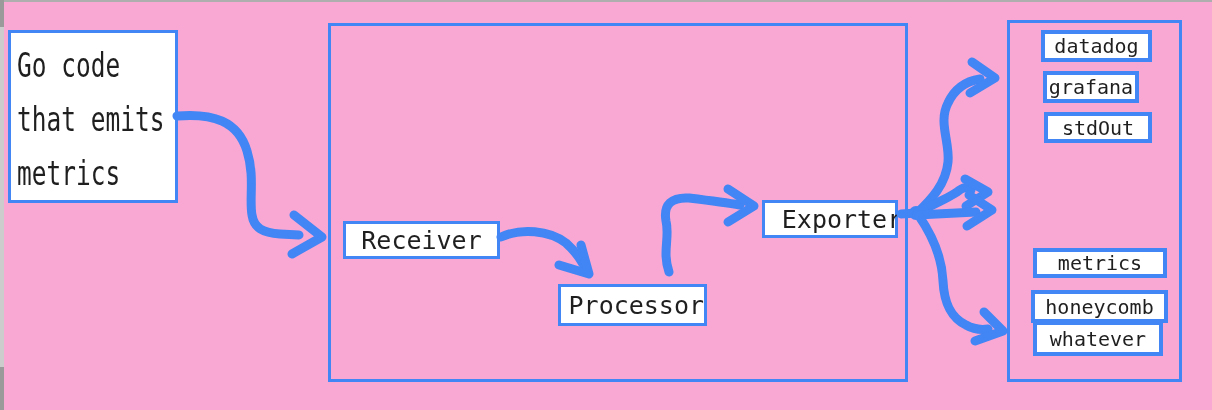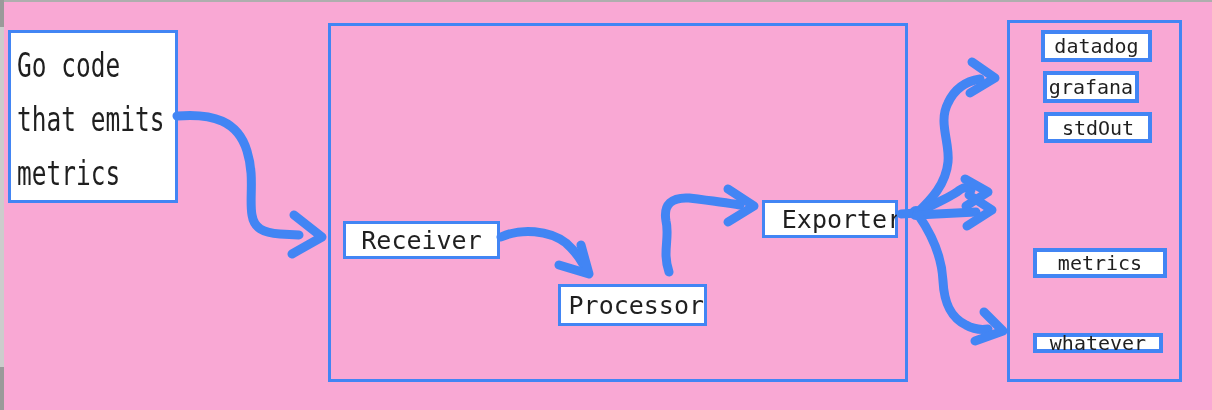--- a/index.html
+++ b/index.html
@@ -88,21 +88,24 @@
   </div>
   <div class="bx thick" style="left:1043px;top:71px;width:96px;height:32px;">
     <span class="backend">grafana</span>
   </div>
   <div class="bx thick" style="left:1044px;top:112px;width:108px;height:31px;">
     <span class="backend">stdOut</span>
   </div>
   <div class="bx thick" style="left:1033px;top:248px;width:134px;height:30px;">
     <span class="backend">metrics</span>
   </div>
-  <div class="bx thick" style="left:1033px;top:333px;width:130px;height:20px;align-items:center;">
+  <div class="bx thick" style="left:1031px;top:290px;width:137px;height:33px;">
+    <span class="backend">honeycomb</span>
+  </div>
+  <div class="bx thick" style="left:1033px;top:321px;width:130px;height:35px;align-items:center;">
     <span class="backend">whatever</span>
   </div>
 
   <svg class="arrows" viewBox="0 0 1212 410">
 
     <g>
       <path d="M 177 116 C 213 113, 238 121, 247 151 C 255 176, 249 199, 252 215 C 254 228, 263 233, 280 234 L 299 235"></path>
       <path d="M 294 215 L 322 237 L 292 254"></path>
     </g>
 

